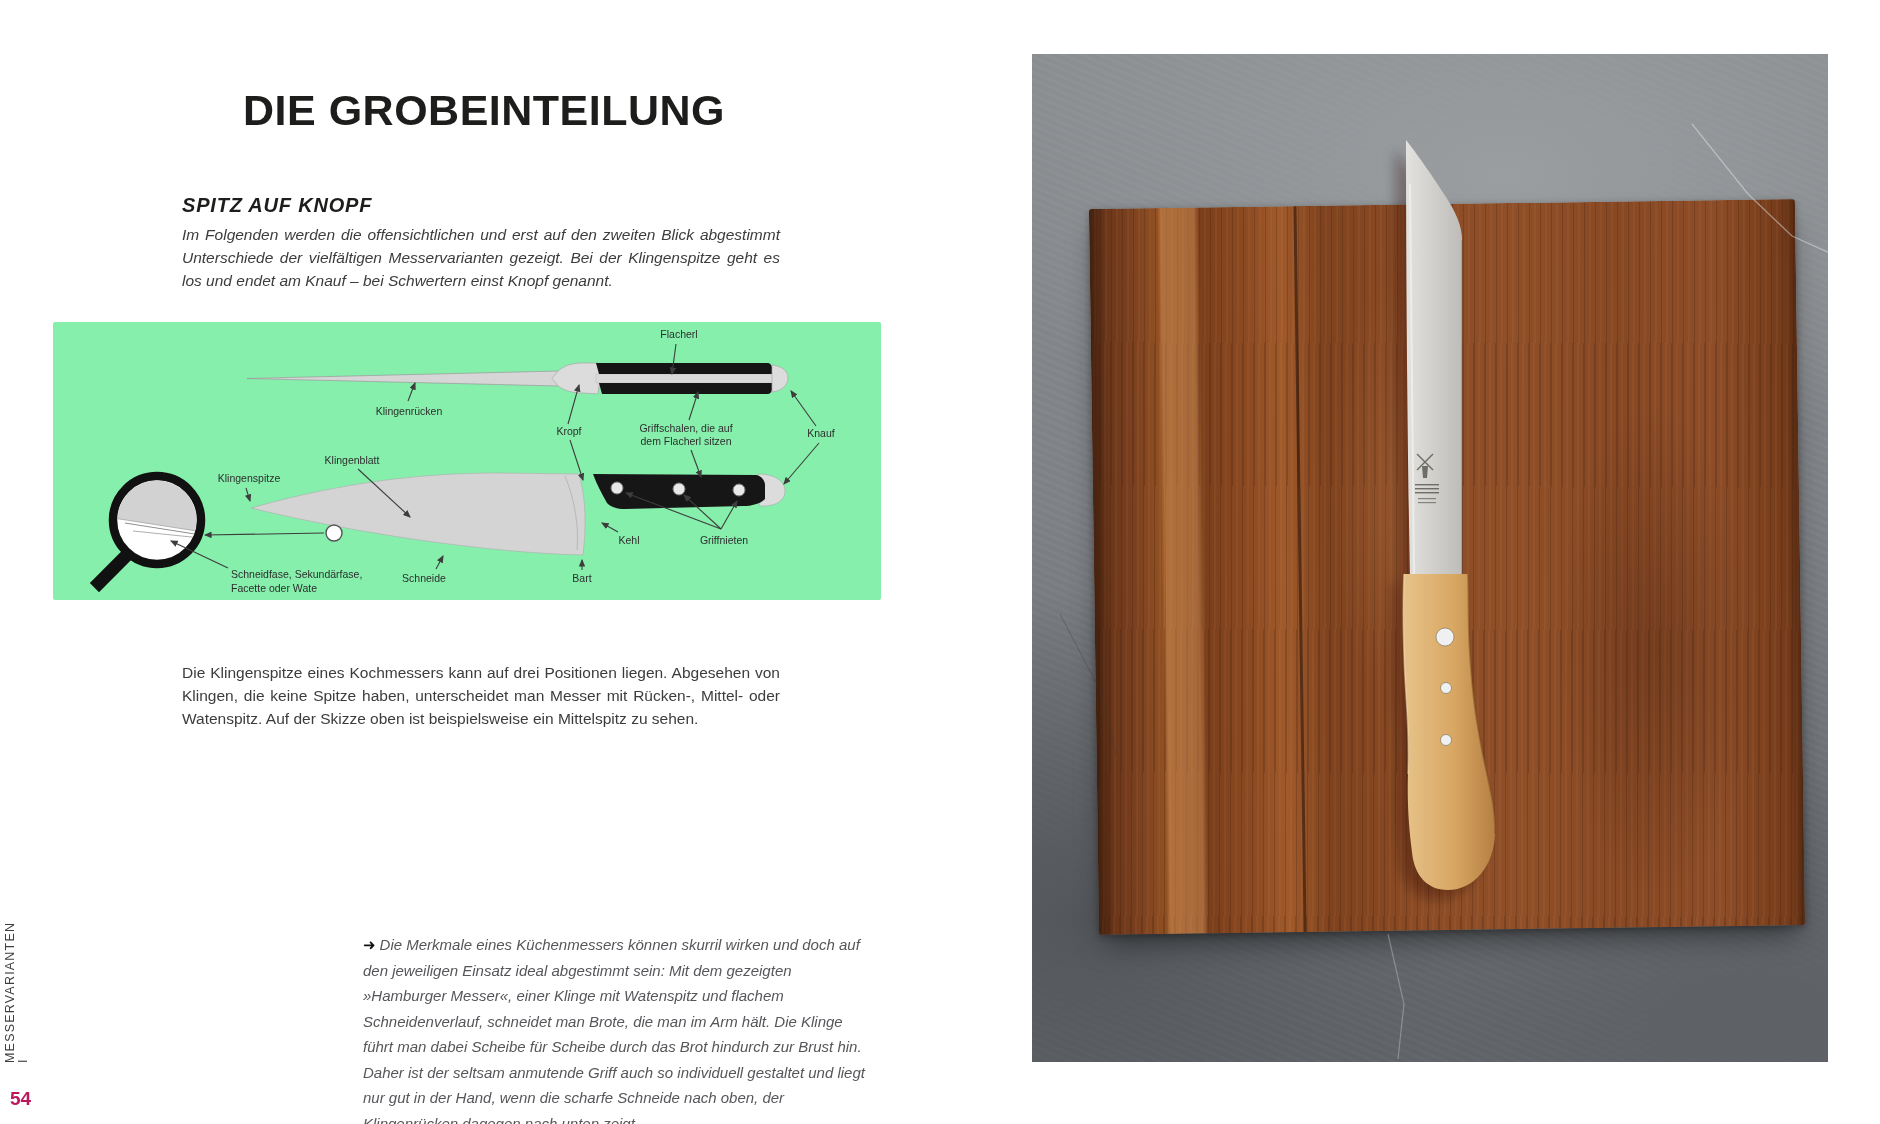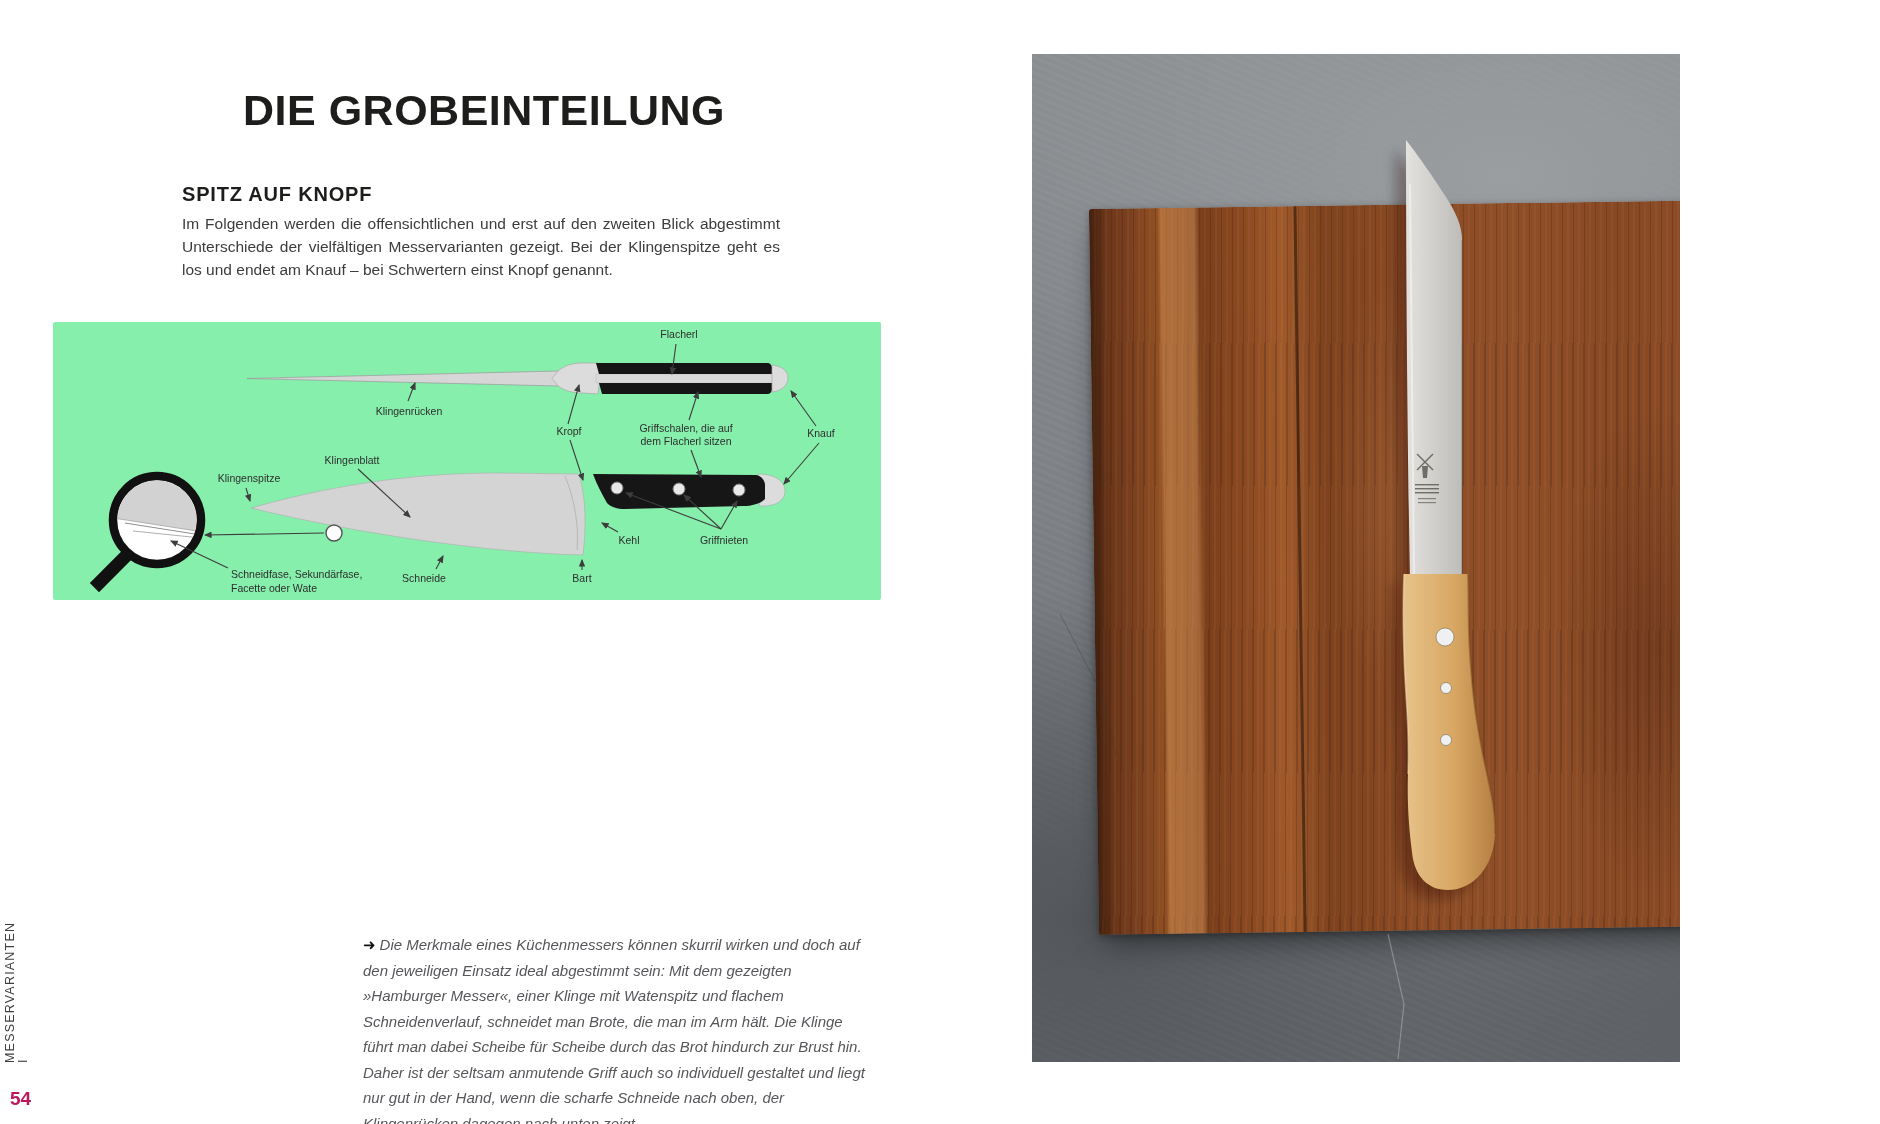--- a/index.html
+++ b/index.html
@@ -1,24 +1,24 @@
 <!DOCTYPE html>
 <html><head>
 <meta charset="utf-8">
 <style>
   html,body{margin:0;padding:0;background:#ffffff;}
-  .page{position:relative;width:1680px;height:1124px;background:#ffffff;overflow:hidden;
+  .page{position:relative;width:1828px;height:1124px;background:#ffffff;overflow:hidden;
         font-family:"Liberation Sans",sans-serif;color:#3c3c3c;}
 
   .title{position:absolute;left:243px;top:86px;margin:0;font-size:43px;font-weight:700;
          letter-spacing:0.5px;color:#1d1d1b;}
 
   .sec h2{margin:0;font-size:20px;font-weight:700;letter-spacing:0.8px;color:#1d1d1b;}
   .sec p{margin:6px 0 0 0;font-size:15.5px;line-height:23px;text-align:justify;color:#3c3c3c;}
-  .sec1{position:absolute;left:182px;top:183px;width:598px;}
+  .sec1{position:absolute;left:182px;top:194px;width:598px;font-style:italic;}
   .sec2{position:absolute;left:182px;top:655px;width:598px;}
 
   .diagram-panel{position:absolute;left:53px;top:322px;width:828px;height:278px;
                  background:#86efac;border-radius:2px;}
   .diagram-panel svg{display:block;}
   .dlabel{font-family:"Liberation Sans",sans-serif;font-size:10.5px;fill:#2e2e2e;}
 
   .caption{position:absolute;left:363px;top:932px;width:505px;font-size:15px;line-height:25.5px;
            color:#56565a;}
   .caption .cap-arrow{font-style:normal;color:#111;margin-right:4px;}
@@ -140,20 +140,21 @@
       <text class="dlabel" x="178" y="256" text-anchor="start">Schneidfase, Sekundärfase,</text>
       <text class="dlabel" x="178" y="270" text-anchor="start">Facette oder Wate</text>
       <text class="dlabel" x="371" y="260" text-anchor="middle">Schneide</text>
       <text class="dlabel" x="529" y="260" text-anchor="middle">Bart</text>
       <text class="dlabel" x="576" y="222" text-anchor="middle">Kehl</text>
       <text class="dlabel" x="671" y="222" text-anchor="middle">Griffnieten</text>
     </svg>
   </div>
 
   <section class="sec sec2">
+    <p>Die Klingenspitze eines Kochmessers kann auf drei Positionen liegen. Abgesehen von Klingen, die keine Spitze haben, unterscheidet man Messer mit Rücken-, Mittel- oder Watenspitz. Auf der Skizze oben ist beispielsweise ein Mittelspitz zu sehen.</p>
   </section>
 
   <div class="caption">
     <span class="cap-arrow">➜</span><span class="cap-text">Die Merkmale eines Küchenmessers können skurril wirken und doch auf den jeweiligen Einsatz ideal abgestimmt sein: Mit dem gezeigten »Hamburger Messer«, einer Klinge mit Watenspitz und flachem Schneidenverlauf, schneidet man Brote, die man im Arm hält. Die Klinge führt man dabei Scheibe für Scheibe durch das Brot hindurch zur Brust hin. Daher ist der seltsam anmutende Griff auch so individuell gestaltet und liegt nur gut in der Hand, wenn die scharfe Schneide nach oben, der Klingenrücken dagegen nach unten zeigt.</span>
   </div>
 
   <div class="sidebar-vertical">MESSERVARIANTEN I</div>
   <div class="page-number">54</div>
 
   <figure class="photo">

